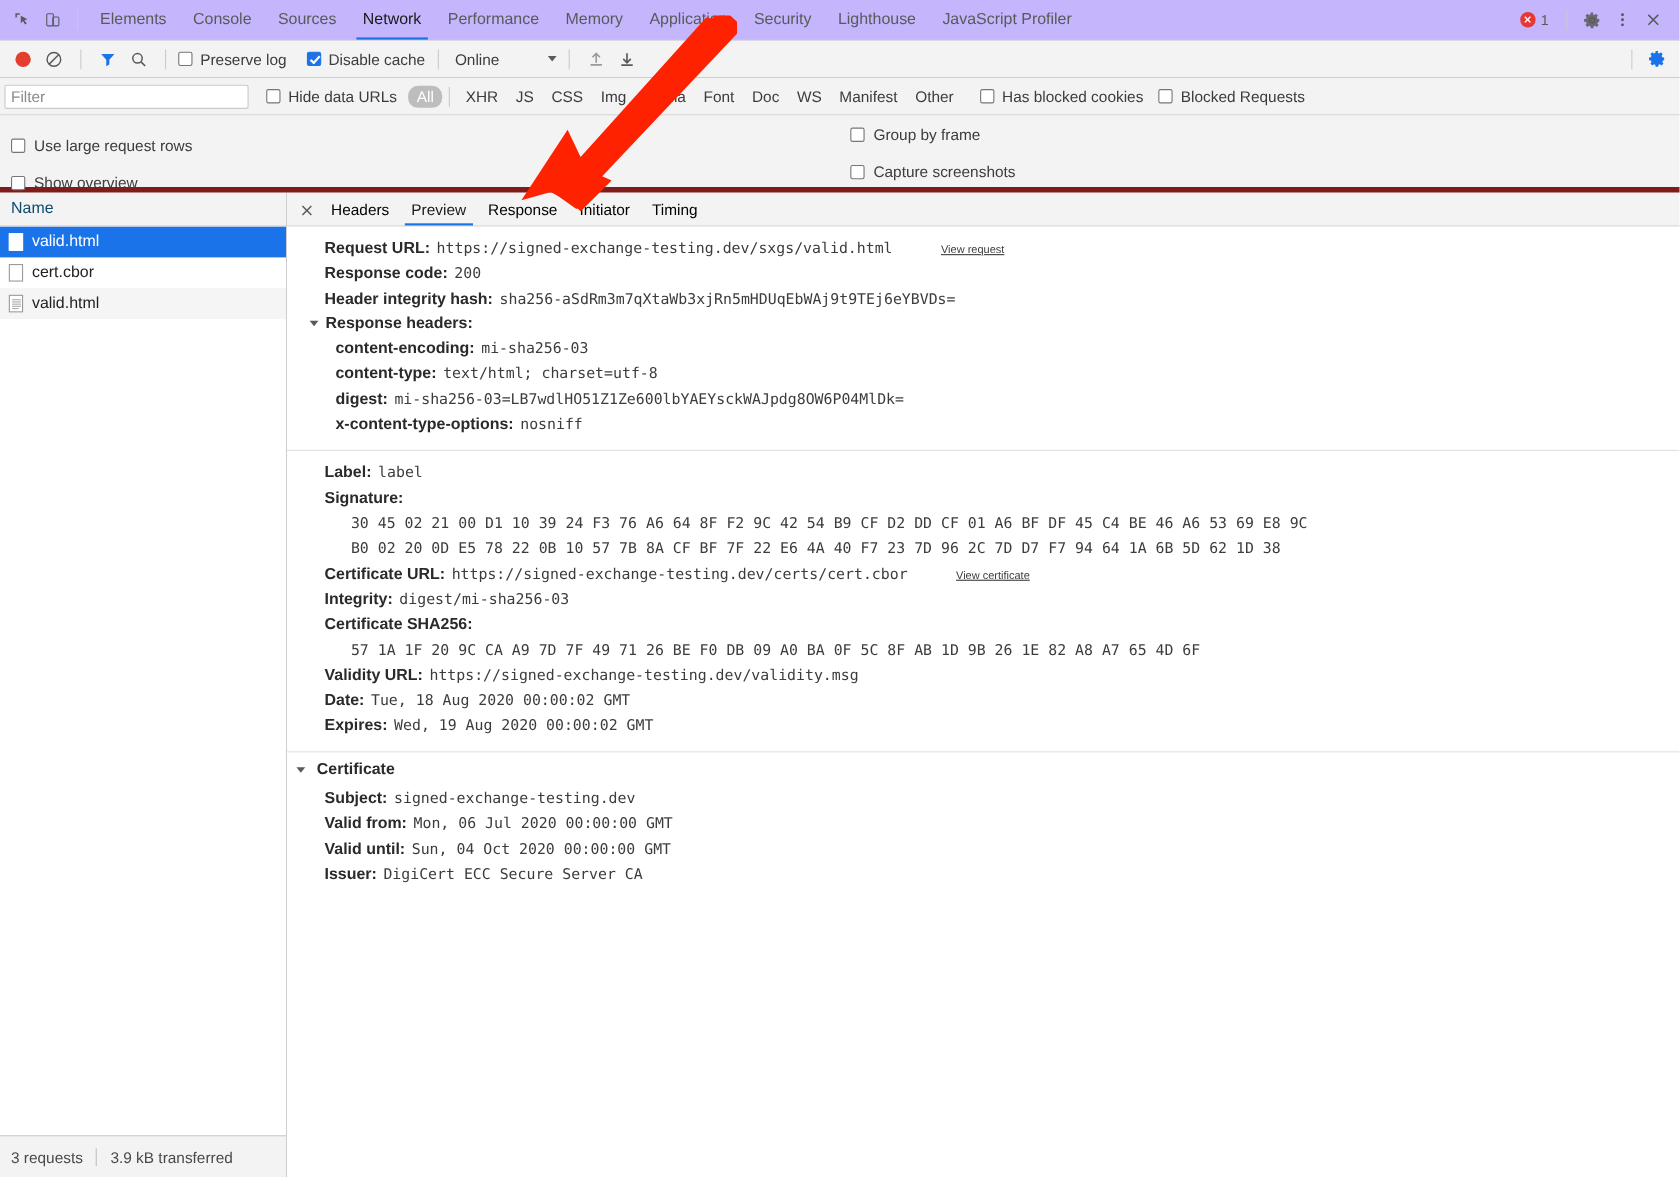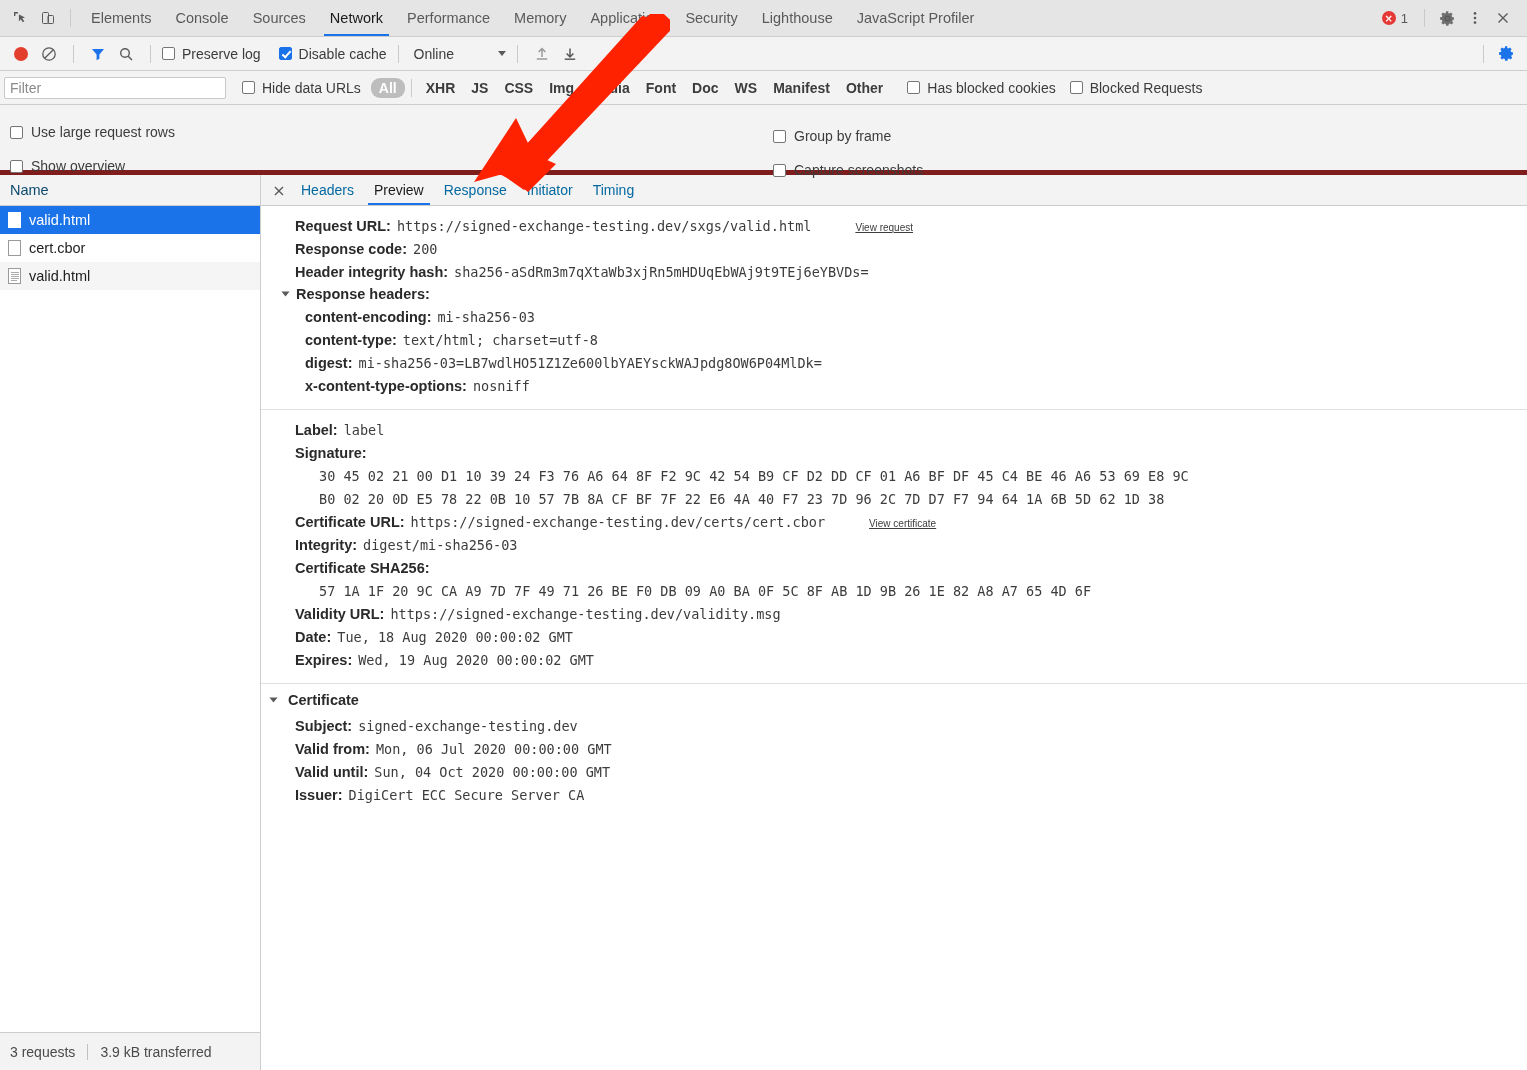--- a/index.html
+++ b/index.html
@@ -10,21 +10,21 @@
     font-size:12px; color:#333;
     background:#fff;
     -webkit-font-smoothing:antialiased;
     overflow:hidden;
     position:relative;
   }
 
   
   .tabbar {
     height:37px; display:flex; align-items:center;
-    background:#e5e5e5; border-bottom:1px solid #cdcdcd;
+    background:#c4b5fd; border-bottom:1px solid #cdcdcd;
     padding:0 6px;
   }
   .tb-icon {
     width:28px; height:28px; display:flex; align-items:center; justify-content:center;
     cursor:pointer;
   }
   .tb-sep { width:1px; height:18px; background:#cacaca; margin:0 8px; }
   .tabs { display:flex; align-items:center; height:100%; }
   .tab {
     padding:0 12px; height:100%; display:flex; align-items:center;
@@ -87,32 +87,31 @@
     border:1px solid #c9c9c9; background:#fff; border-radius:2px;
     font-size:14px; color:#ec4899; padding:0 5px;
     font-family:"Liberation Sans", sans-serif;
     outline:none;
   }
   .filter-input::placeholder { color:#8a8a8a; }
   .typechips { display:flex; align-items:center; gap:0; margin-left:2px; }
   .chip {
     font-size:14px; color:#3c3c3c; padding:2px 8px; cursor:pointer; border-radius:9px;
     white-space:nowrap;
-    font-weight:bold;
   }
   .chip.sel { background:#bdbdbd; color:#fff; }
 
   
   .optpanel {
     height:70px; background:#f3f3f3; border-bottom:5px solid #7f1d1d;
     position:relative; padding:9px 0 0 0;
   }
   .optcol { position:absolute; }
   .optcol.left { left:10px; top:10px; }
-  .optcol.right { left:773px; top:14px; }
+  .optcol.right { left:773px; top:0; }
   .optrow { display:flex; align-items:center; gap:8px; height:34px; cursor:pointer; }
 
   
   .main {
     display:flex; height:calc(1070px - 37px - 34px - 34px - 70px);
     background:#fff;
   }
   .sidebar {
     width:261px; border-right:1px solid #cdcdcd; display:flex; flex-direction:column;
     background:#fff;
@@ -154,21 +153,21 @@
   .detail-tabs {
     height:31px; display:flex; align-items:center; background:#f3f3f3;
     border-bottom:1px solid #cdcdcd; padding-left:6px;
   }
   .close-x {
     width:24px; height:24px; display:flex; align-items:center; justify-content:center;
     font-size:16px; color:#5a5a5a; cursor:pointer; font-family:"DejaVu Sans", sans-serif;
   }
   .dtab {
     padding:0 10px; height:100%; display:flex; align-items:center;
-    font-size:14px; color:#0369a1; cursor:pointer; position:relative; white-space:nowrap;
+    font-size:14px; color:#000000; cursor:pointer; position:relative; white-space:nowrap;
   }
   .dtab.active { color:#1a1a1a; }
   .dtab.active::after {
     content:""; position:absolute; left:4px; right:4px; bottom:0; height:2px; background:#1a73e8;
   }
   .preview {
     flex:1; overflow:hidden; background:#fff; padding:0;
   }
   .section { border-bottom:1px solid #e0e0e0; padding:8px 0 12px 0; }
   .section:last-child { border-bottom:none; }

